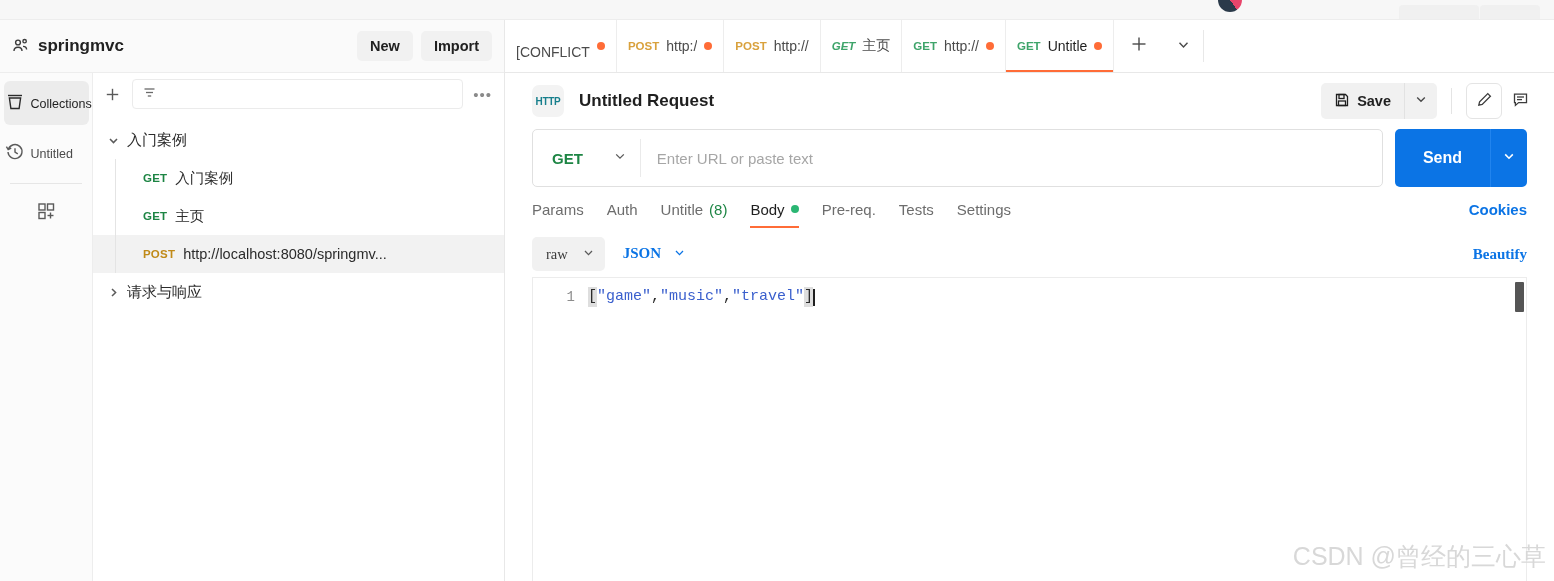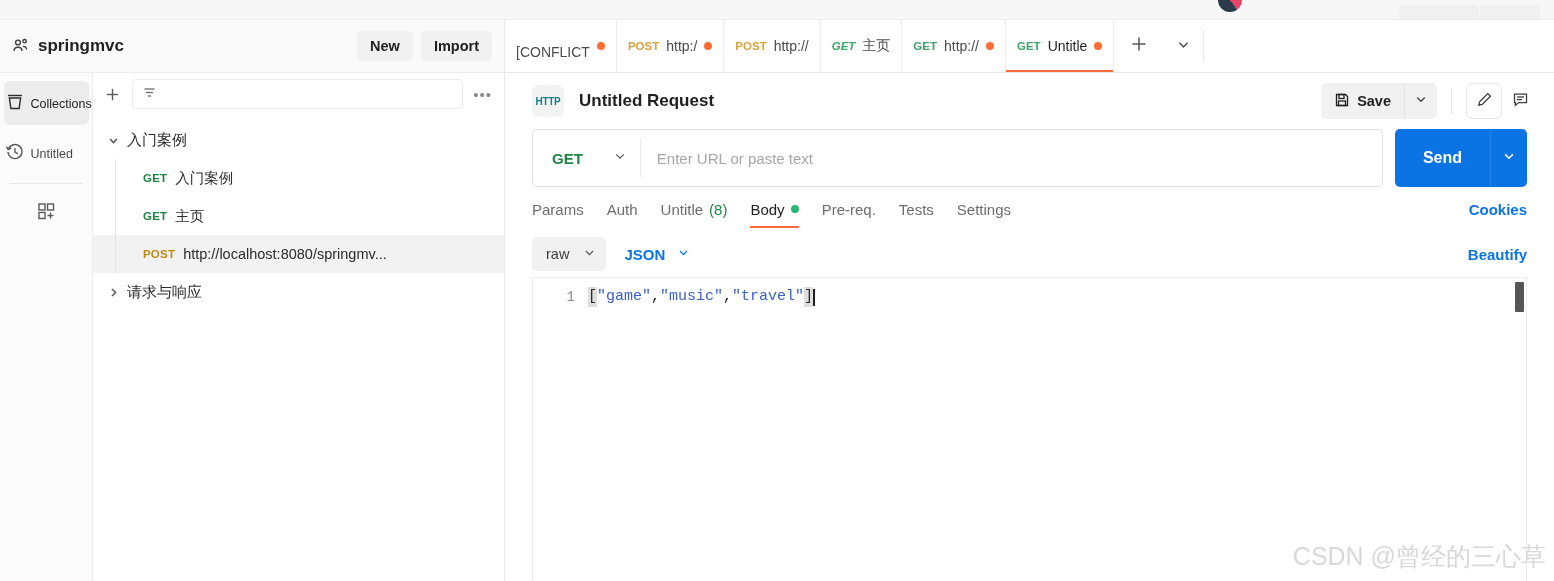--- a/index.html
+++ b/index.html
@@ -146,24 +146,24 @@
 
   .reqtabs { display: flex; align-items: center; padding: 0 27px; height: 44px; flex: 0 0 44px; gap: 23px; }
   .rtab { position: relative; font-size: 15px; color: #6d6d6d; cursor: pointer; display: flex; align-items: center; gap: 6px; height: 100%; }
   .rtab.active { color: #1f1f1f; }
   .rtab.active::after { content: ""; position: absolute; left: 0; right: 0; bottom: 3px; height: 2px; background: #ff6c37; }
   .rtab-count { color: #1d8544; font-size: 15px; }
   .dot-green { width: 8px; height: 8px; border-radius: 50%; background: #2bb673; }
   .rt-spacer { flex: 1; }
   .cookies-link { font-size: 15px; color: #0b74e5; font-weight: 600; cursor: pointer; }
 
-  .bodyrow { display: flex; align-items: center; padding: 0 27px; height: 46px; flex: 0 0 46px; gap: 18px; }
+  .bodyrow { display: flex; align-items: center; padding: 0 27px; height: 46px; flex: 0 0 46px; gap: 18px; font-family: Liberation Serif, serif; }
   .raw-pill { background: #f1f1f1; border-radius: 5px; display: flex; align-items: center; gap: 14px; padding: 8px 10px 8px 14px; cursor: pointer; }
   .raw-txt { font-size: 14.5px; color: #3c3c3c; }
-  .json-pill { display: flex; align-items: center; gap: 12px; cursor: pointer; }
+  .json-pill { display: flex; align-items: flex-start; gap: 12px; cursor: pointer; }
   .json-txt { font-size: 15px; font-weight: 700; color: #0b74e5; }
   .beautify { font-size: 15px; color: #0b74e5; font-weight: 600; cursor: pointer; }
 
   .editor {
     margin: 0 27px 0 27px; flex: 1; min-height: 0; border: 1px solid #ececec; border-bottom: none;
     display: flex; position: relative; background: #fff; overflow: hidden;
   }
   .gutter { width: 55px; flex: 0 0 55px; padding-top: 9px; text-align: right; padding-right: 13px; }
   .lineno { font-family: "Liberation Mono", monospace; font-size: 14px; color: #8c8c8c; line-height: 20px; }
   .code-area { flex: 1; padding-top: 9px; position: relative; }

